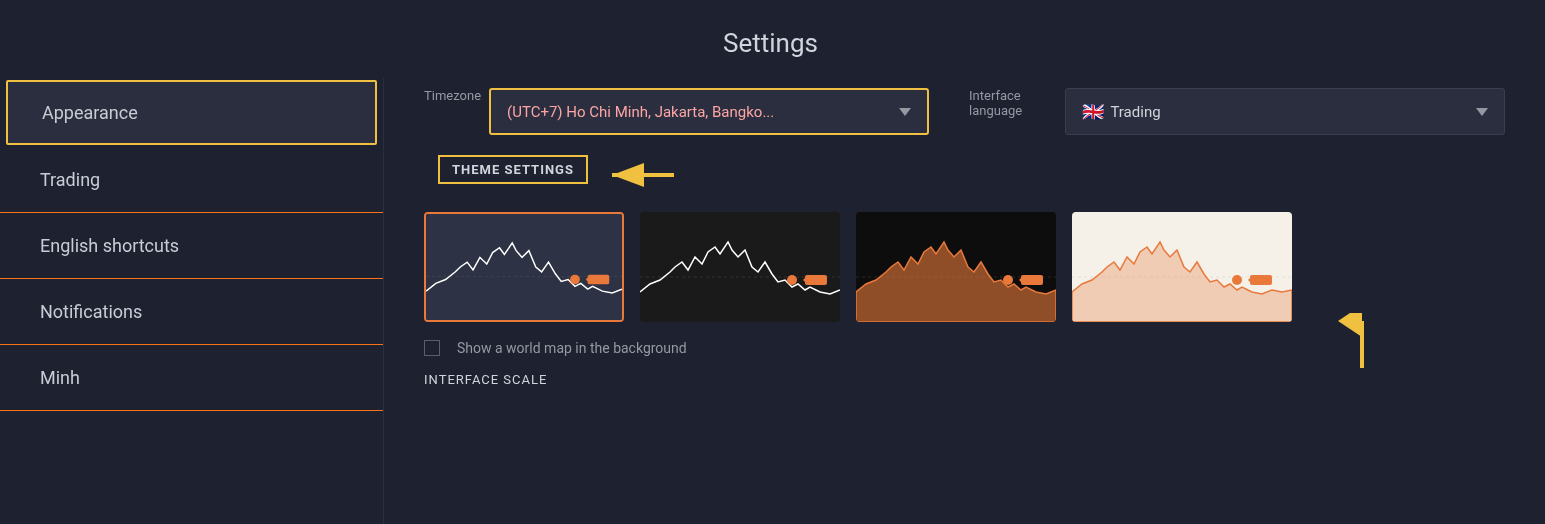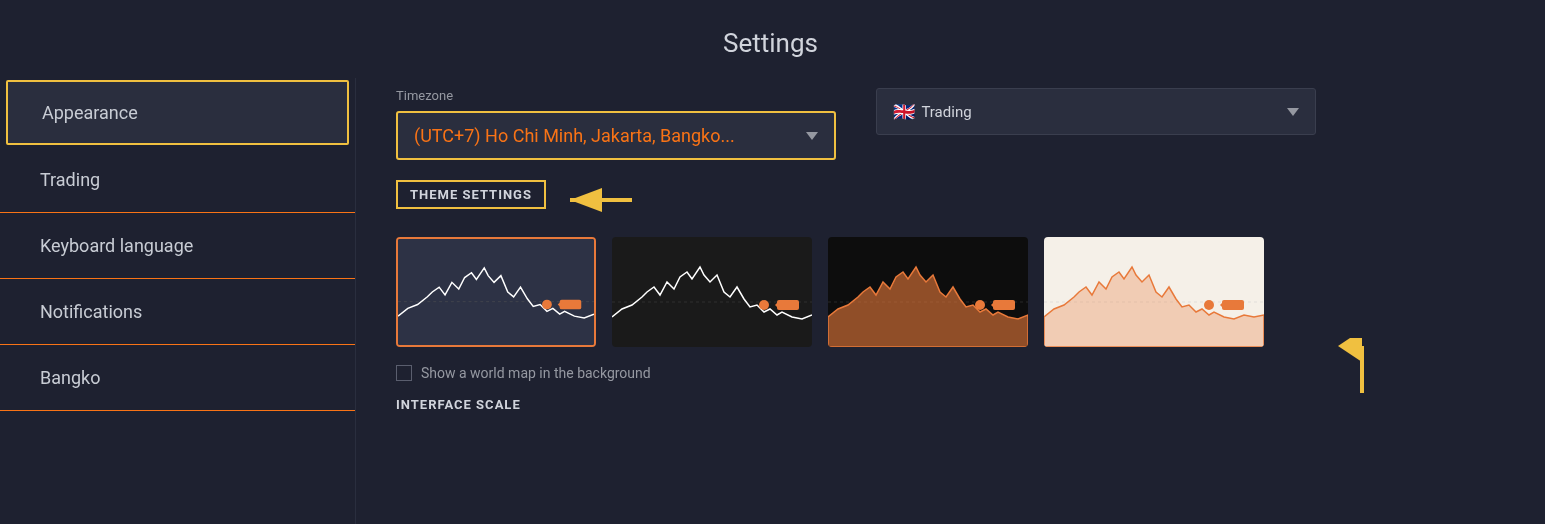--- a/index.html
+++ b/index.html
@@ -24,21 +24,21 @@
     }
 
     .main-layout {
       display: flex;
       flex: 1;
       overflow: hidden;
     }
 
     
     .sidebar {
-      width: 356px;
+      width: 384px;
       flex-shrink: 0;
       border-right: 1px solid #2a2e3e;
       padding-top: 0;
     }
 
     .sidebar-item {
       padding: 22px 40px;
       font-size: 18px;
       color: #c8ccd4;
       cursor: pointer;
@@ -63,35 +63,35 @@
 
     .settings-row {
       display: flex;
       gap: 40px;
       margin-bottom: 20px;
       margin-top: 10px;
     }
 
     .settings-group {
       display: flex;
-      flex-direction: column;
+      flex-direction: row;
       gap: 8px;
     }
 
     .settings-label {
       font-size: 13px;
       color: #9598a1;
     }
 
     .select-box {
       background: #2a2e3e;
       border: 2px solid #f0c040;
       border-radius: 3px;
-      color: #f97316;
-      font-size: 18px;
+      color: #fca5a5;
+      font-size: 15px;
       padding: 12px 16px;
       display: flex;
       align-items: center;
       justify-content: space-between;
       cursor: pointer;
       min-width: 440px;
     }
 
     .select-box-lang {
       background: #2a2e3e;
@@ -120,20 +120,21 @@
 
     .theme-settings-label {
       font-size: 13px;
       font-weight: 700;
       color: #d1d4dc;
       letter-spacing: 1px;
       border: 2px solid #f0c040;
       display: inline-block;
       padding: 5px 12px;
       margin-bottom: 14px;
+      margin-left: 14px;
     }
 
     .themes-row {
       display: flex;
       gap: 16px;
       margin-bottom: 18px;
     }
 
     .theme-card {
       width: 200px;
@@ -156,40 +157,40 @@
 
     
     .arrow-annotation {
       display: inline-block;
       margin-left: 16px;
     }
 
     .checkbox-row {
       display: flex;
       align-items: center;
-      gap: 9px;
+      gap: 17px;
       margin-bottom: 16px;
     }
 
     .checkbox-box {
       width: 16px;
       height: 16px;
       border: 1px solid #5a5e6e;
       background: #1e2130;
       flex-shrink: 0;
     }
 
     .checkbox-label {
       font-size: 14px;
       color: #9598a1;
     }
 
     .interface-scale-label {
       font-size: 13px;
-      font-weight: 700;
+      font-weight: 400;
       color: #d1d4dc;
       letter-spacing: 1px;
     }
 
     .lang-flag {
       font-size: 18px;
       margin-right: 6px;
     }
 
     .select-box-inner {
@@ -206,42 +207,43 @@
 <div class="main-layout">
 
   <div class="sidebar">
     <div class="sidebar-item active">
       <span>Appearance</span>
     </div>
     <div class="sidebar-item">
       <span>Trading</span>
     </div>
     <div class="sidebar-item">
-      <span>Keyboard language</span>
+      <span>English shortcuts</span>
     </div>
     <div class="sidebar-item">
       <span>Notifications</span>
     </div>
     <div class="sidebar-item">
-      <span>Bangko</span>
+      <span>Minh</span>
     </div>
   </div>
 
   <div class="content">
 
     <div class="settings-row">
       <div class="settings-group">
         <div class="settings-label">Timezone</div>
         <div class="select-box">
           <span>(UTC+7) Ho Chi Minh, Jakarta, Bangko...</span>
           <div class="chevron-down"></div>
         </div>
       </div>
 
       <div class="settings-group">
+        <div class="settings-label">Interface language</div>
         <div class="select-box-lang">
           <div class="select-box-inner">
             <span class="lang-flag">🇬🇧</span>
             <span>Trading</span>
           </div>
           <div class="chevron-down"></div>
         </div>
       </div>
     </div>
 

